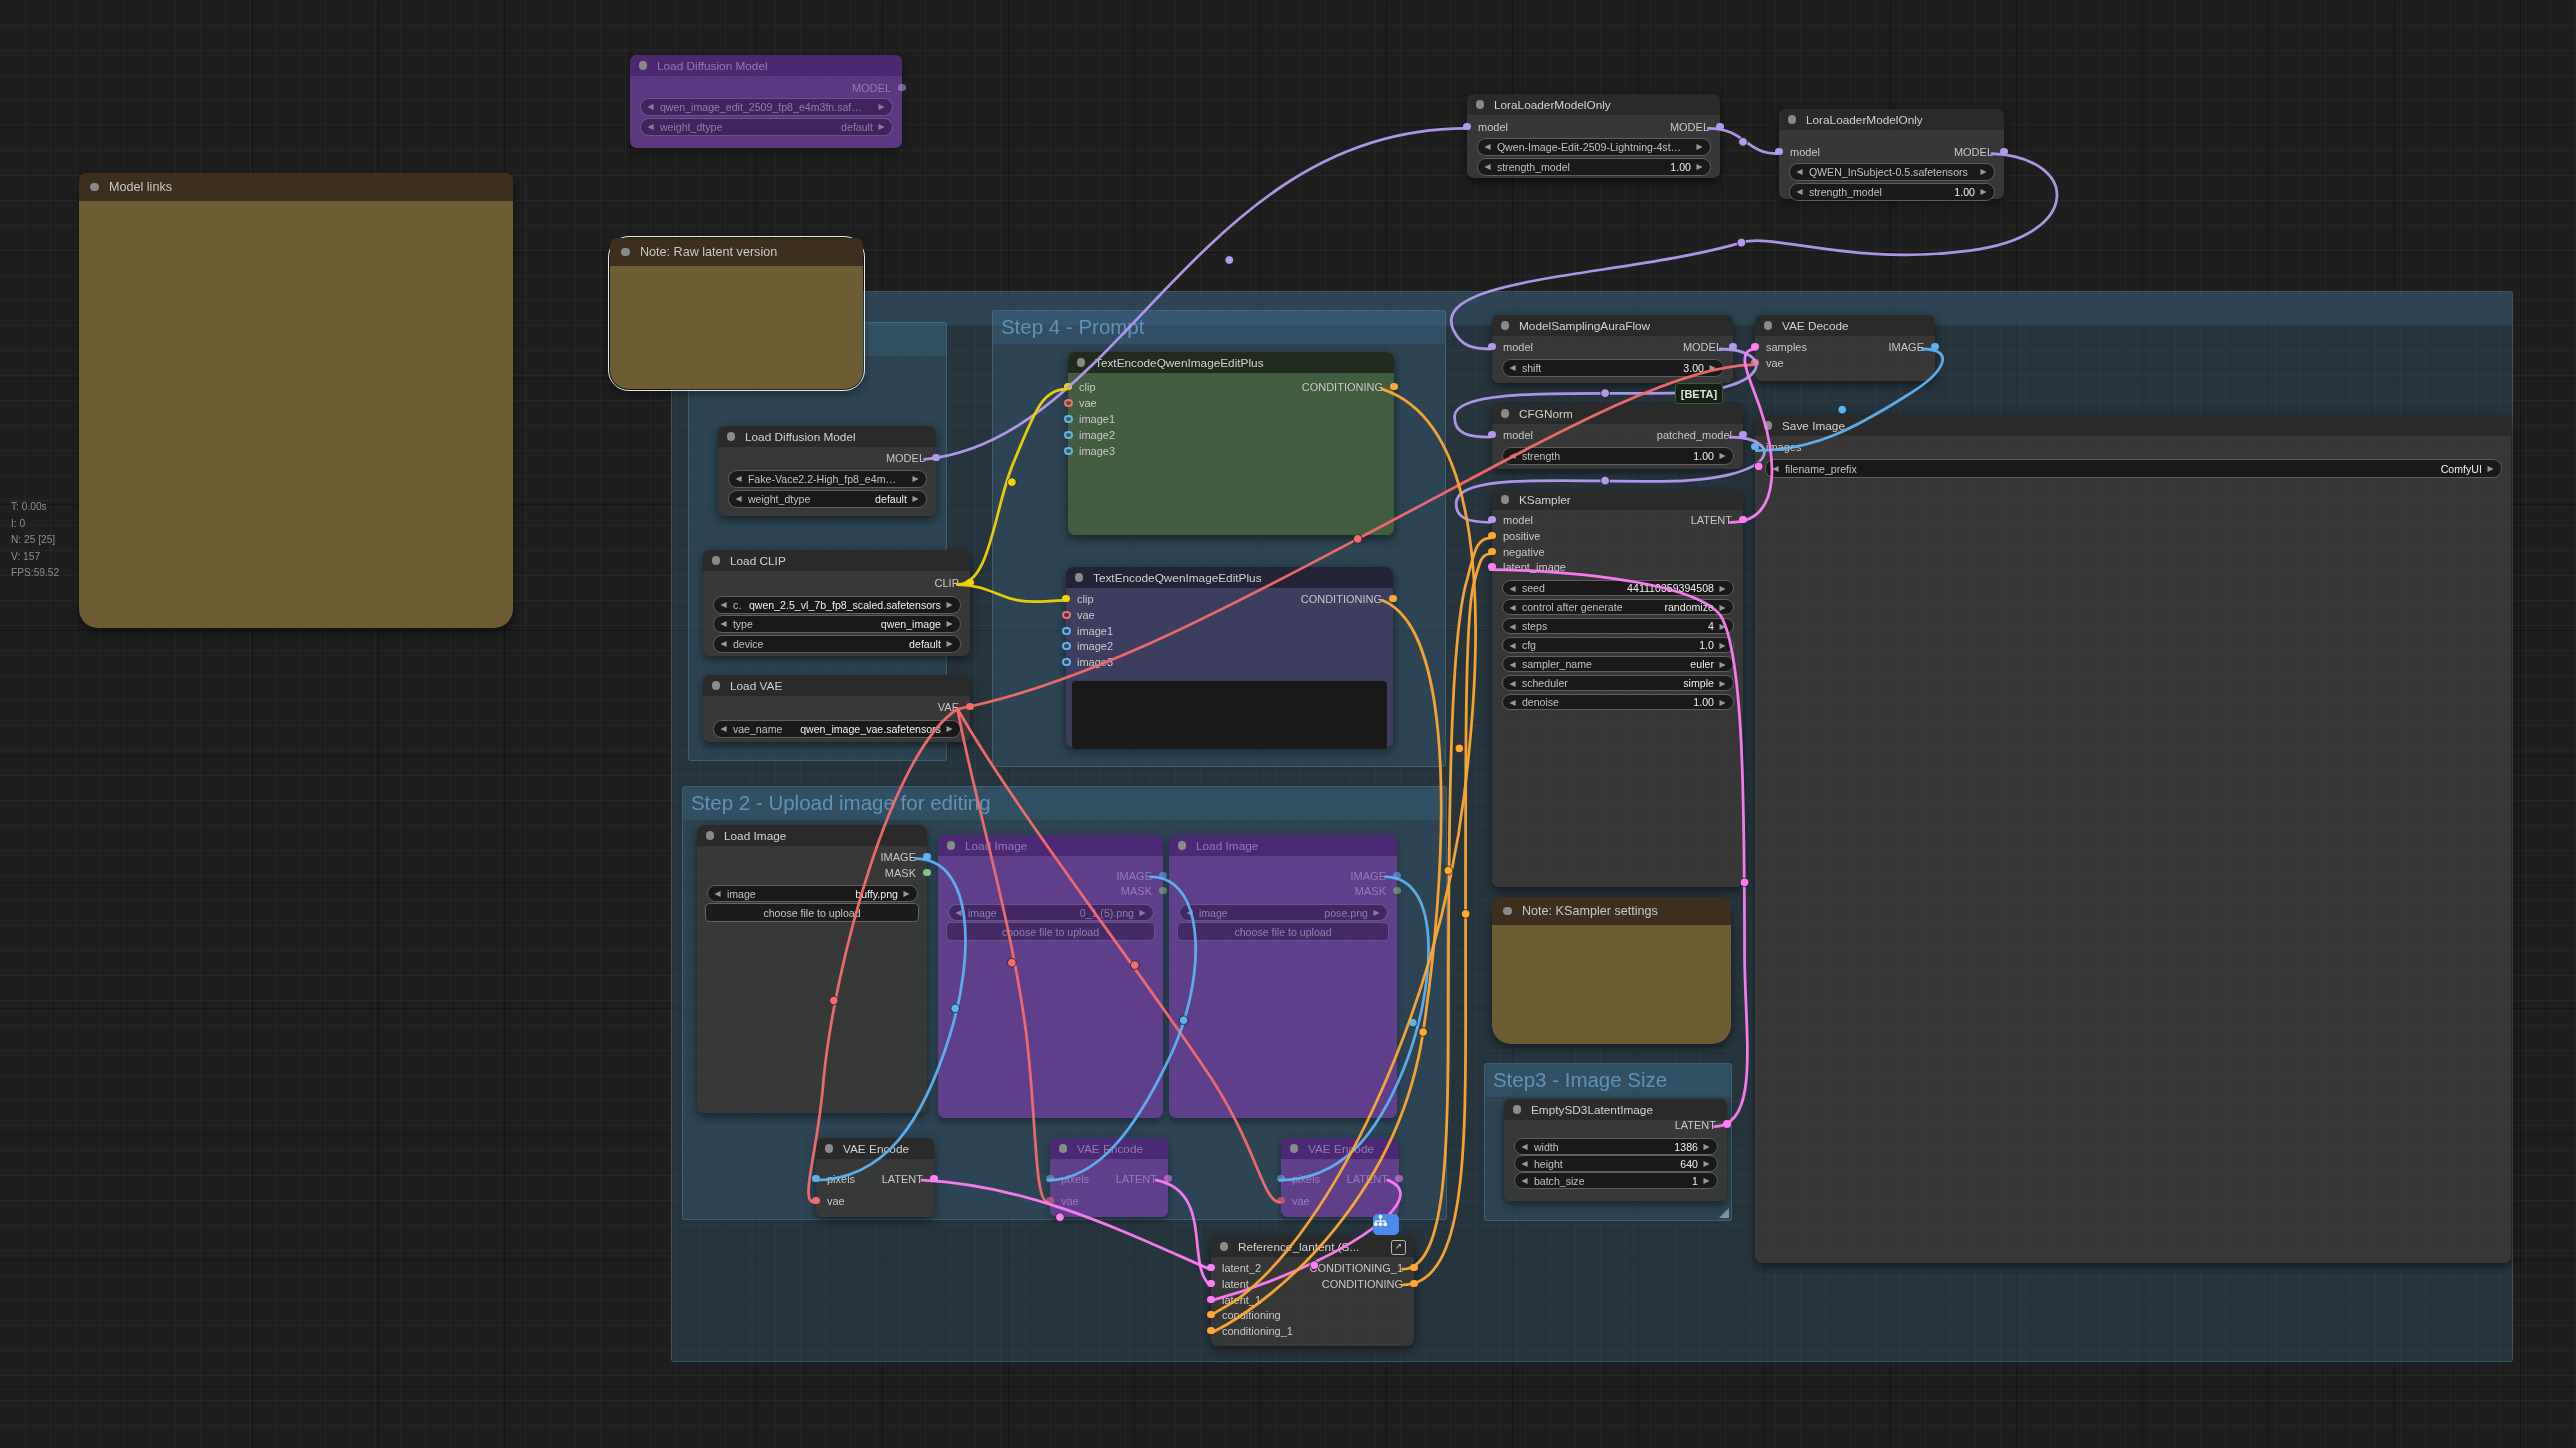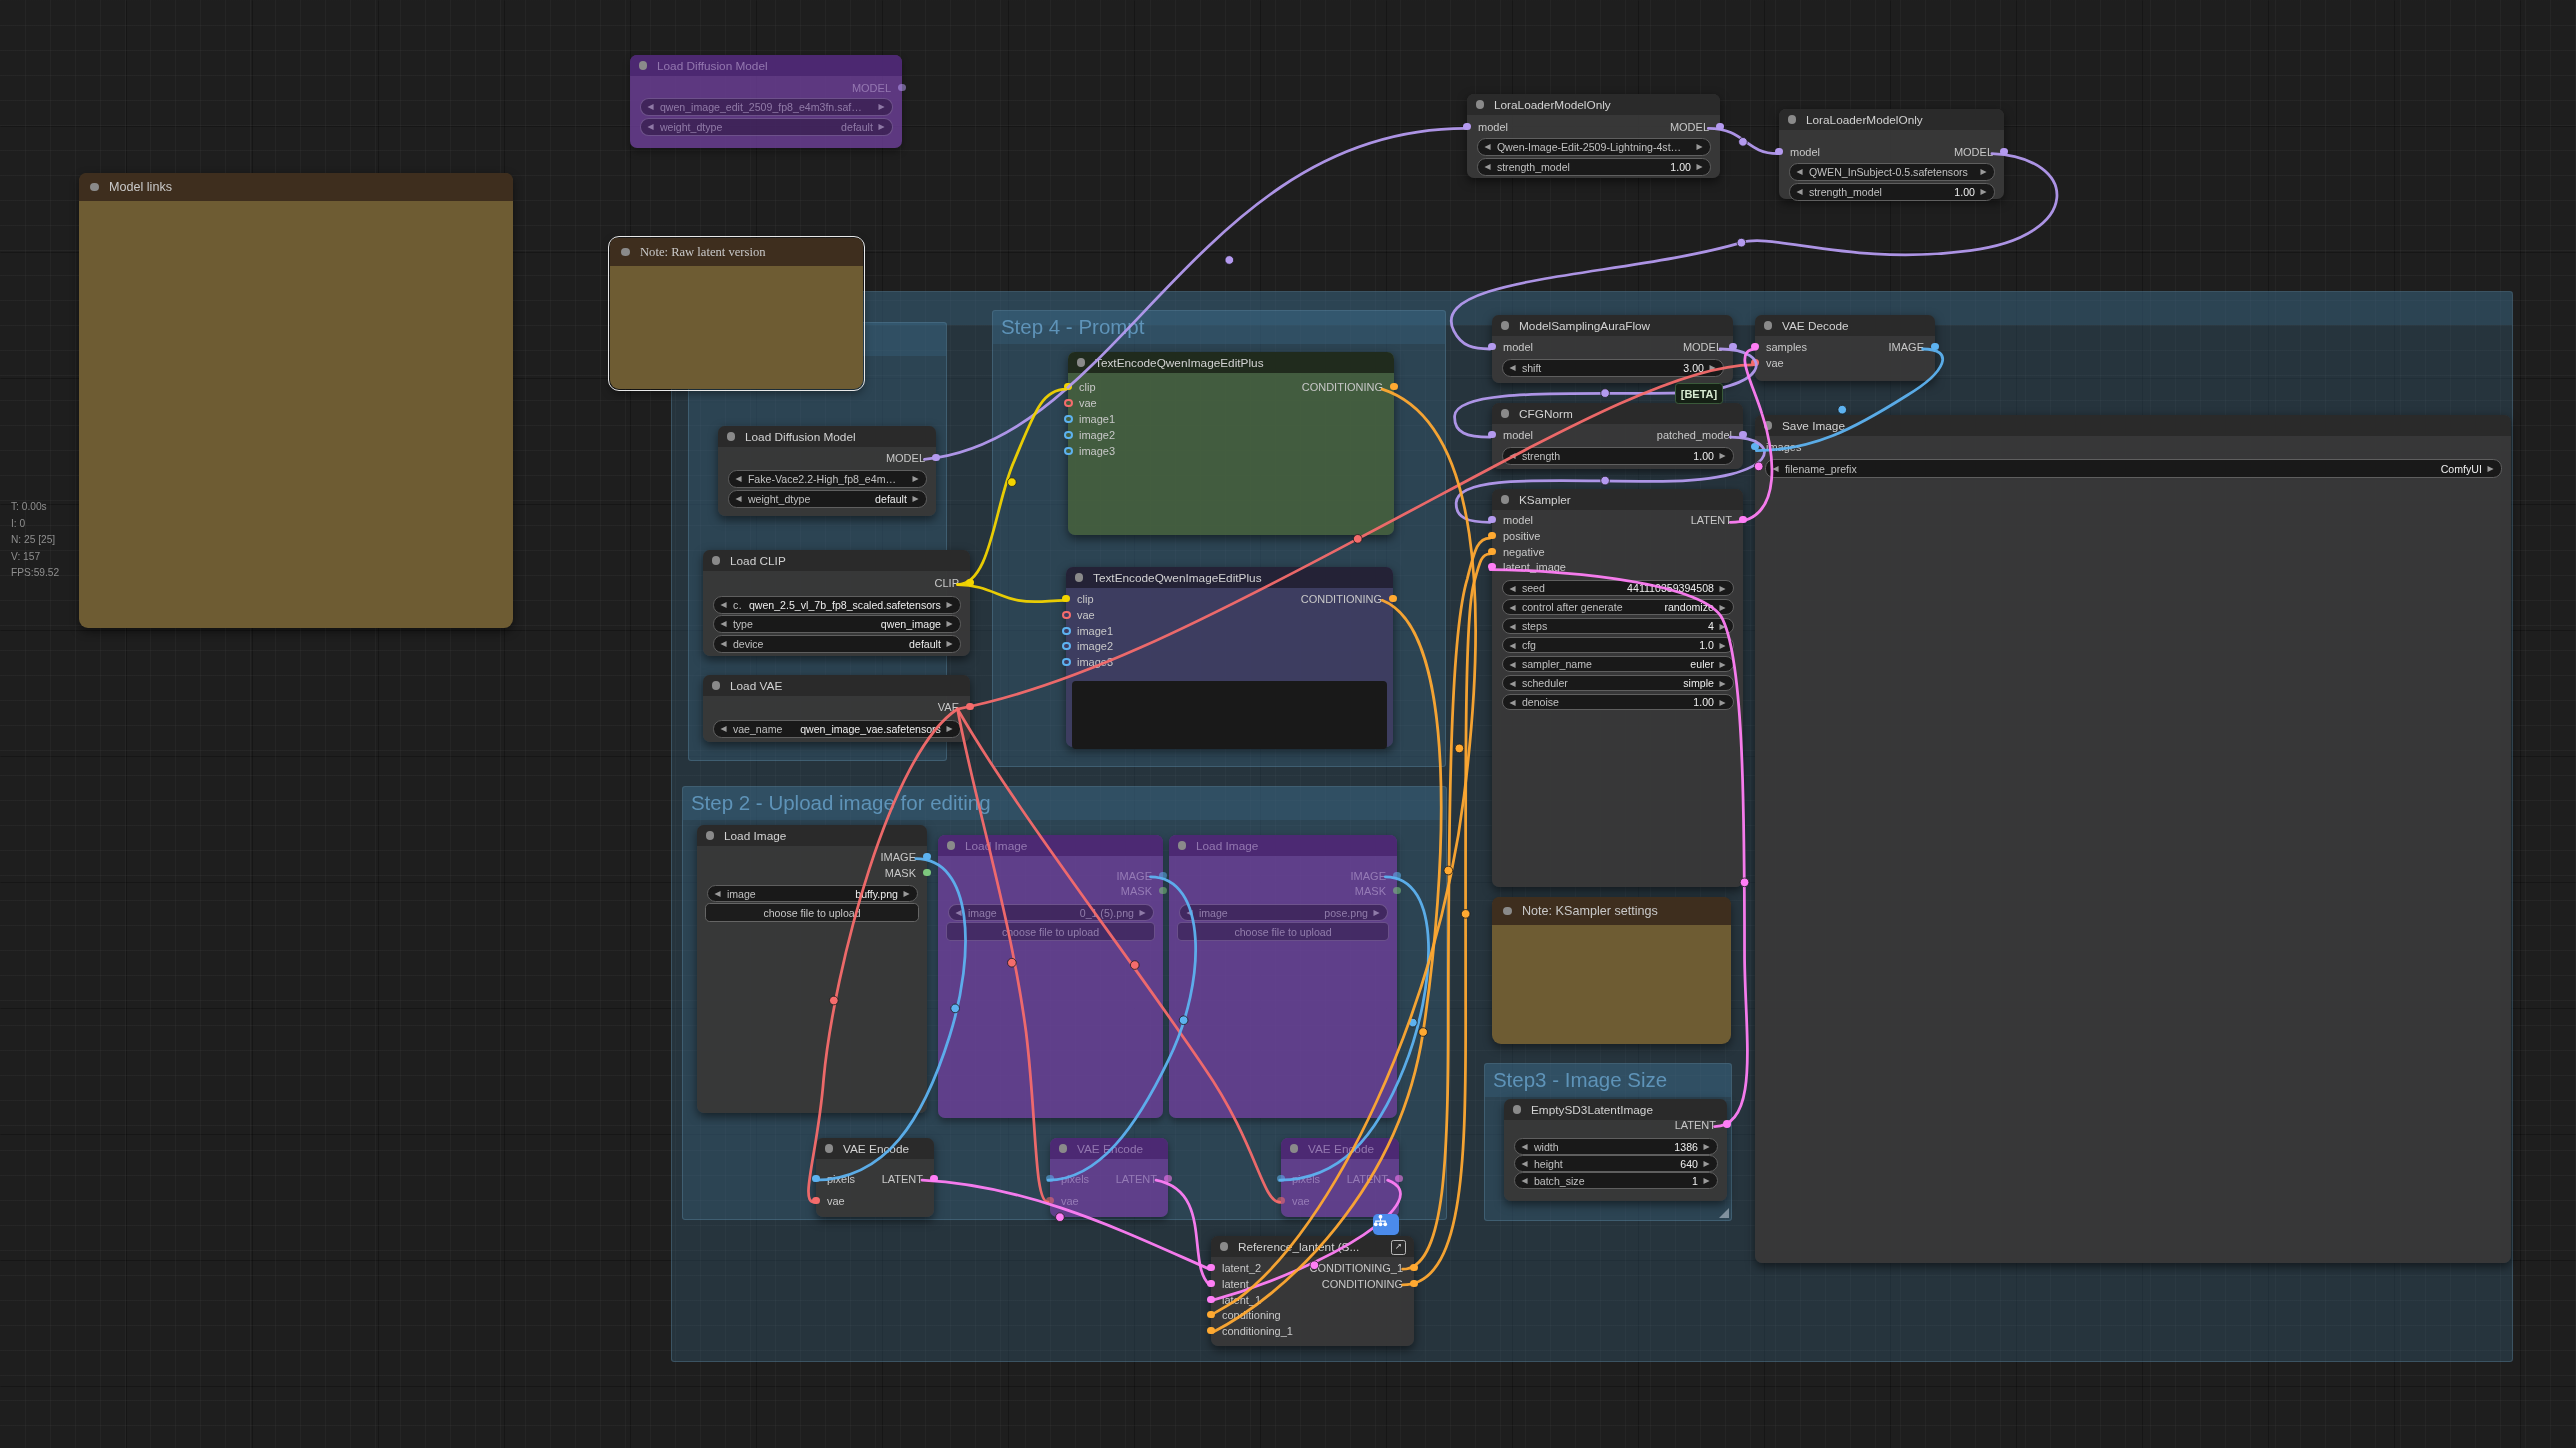--- a/index.html
+++ b/index.html
@@ -12,25 +12,25 @@
       linear-gradient(90deg,rgba(0,0,0,.25) 0.8px,transparent 0.8px);
     background-size:25px 25px,25px 25px,126px 126px,126px 126px;
     font-family:"Liberation Sans",sans-serif;}
   .layer{position:absolute;inset:0;}
   
   .group{position:absolute;background:rgba(59,106,136,.30);border:0.8px solid rgba(110,160,195,.28);border-radius:3.2px;}
   .group .gh{position:absolute;left:0;right:0;top:0;height:33px;background:rgba(59,106,136,.30);}
   .group .gt{position:absolute;left:7.9px;top:3.9px;font-size:20.5px;color:#5e93b8;white-space:nowrap;}
   .rsz{position:absolute;right:1.6px;bottom:1.6px;width:0;height:0;border-left:10.2px solid transparent;border-bottom:10.2px solid rgba(200,210,220,.55);}
   
-  .note{position:absolute;border-radius:9px;background:#6e5c33;box-shadow:0 3.9px 9.5px rgba(0,0,0,.45);}
+  .note{position:absolute;border-radius:19px;background:#6e5c33;box-shadow:0 3.9px 9.5px rgba(0,0,0,.45);}
   .note .nh{position:absolute;left:0;right:0;top:0;height:28px;background:#3e2e1e;border-radius:7px 7px 0 0;}
   .note .nt{position:absolute;left:30px;top:7px;font-size:12.6px;color:#c9c9c9;white-space:nowrap;}
   .note .dot{left:11px;top:9.5px;}
-  .note.selected{outline:1.6px solid #e8e8e8;outline-offset:1.6px;font-family:Liberation Serif, serif;}
+  .note.selected{outline:1.6px solid #e8e8e8;outline-offset:1.6px;}
   
   .node{position:absolute;background:rgba(56,56,56,.97);border-radius:7px;box-shadow:0 3.9px 9.5px rgba(0,0,0,.5);padding-left:12px;}
   .node .hdr{position:absolute;left:0;right:0;top:0;height:21px;background:#2a2a2a;border-radius:7px 7px 0 0;}
   .node .ttl{position:absolute;left:27px;top:3.9px;font-size:11.8px;color:#d2d2d2;white-space:nowrap;overflow:hidden;max-width:85%;}
   .dot{position:absolute;width:8.7px;height:8.7px;border-radius:50%;background:#8a8a8a;}
   .node.green{background:rgba(68,94,62,.96);} .node.green .hdr{background:#202b1d;}
   .node.navy{background:rgba(62,61,97,.97);} .node.navy .hdr{background:#242236;}
   .node.muted{background:rgba(109,63,152,.80);box-shadow:0 3.2px 7.9px rgba(0,0,0,.35);}
   .node.muted .hdr{background:rgba(73,38,110,.85);}
   .node.muted .ttl{color:rgba(215,195,235,.50);}

